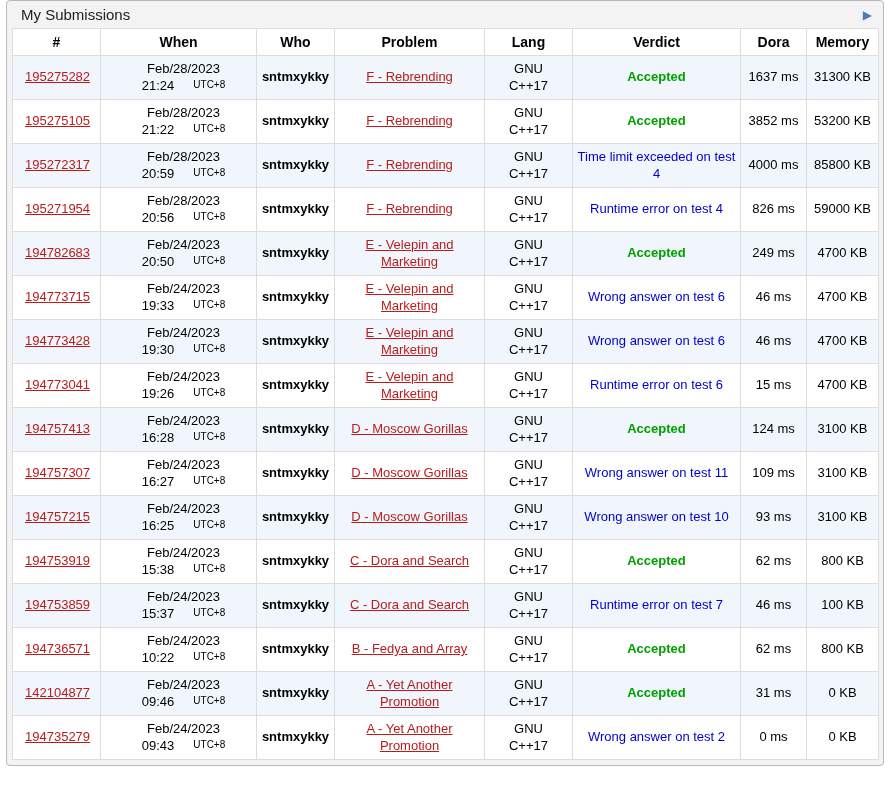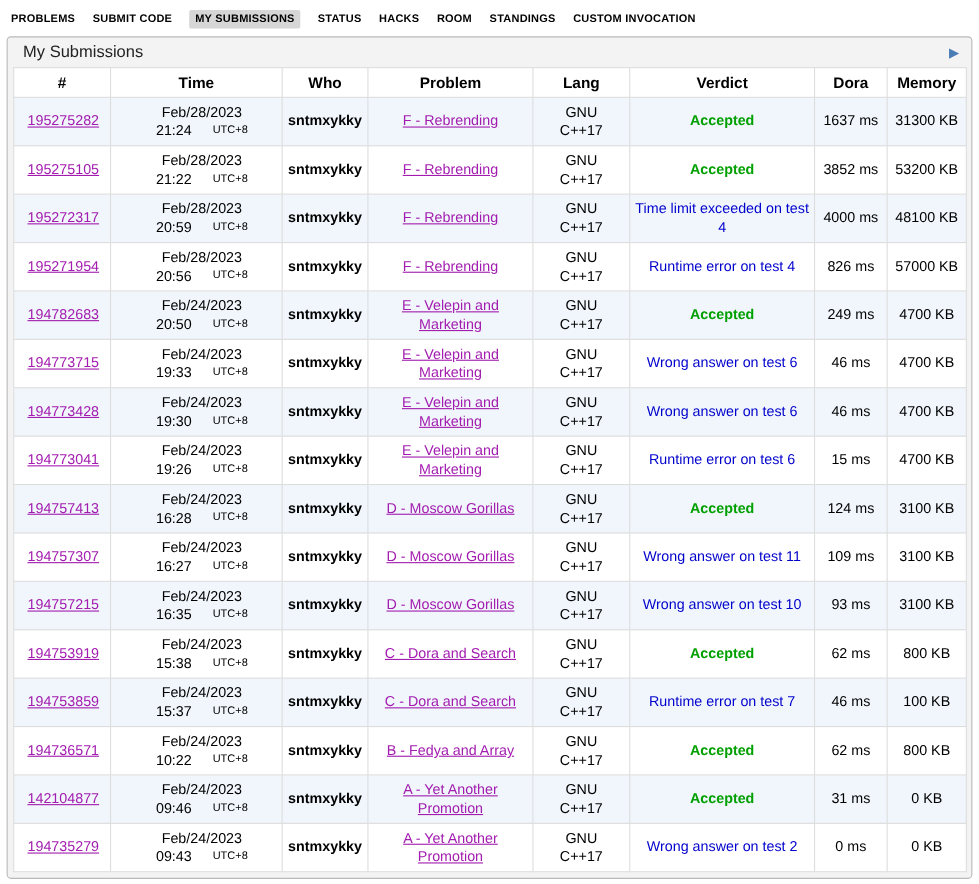--- a/index.html
+++ b/index.html
@@ -20,41 +20,31 @@
 
   
   table.subs { width: 100%; border-collapse: collapse; background: #fff; table-layout: fixed; border: 1px solid #c3c3c3; }
   .subs th { font-size: 14px; font-weight: 700; padding: 5px 4px; border: 1px solid #ddd; text-align: center; background: #fff; }
   .subs td { font-size: 13px; padding: 4px; border: 1px solid #ddd; text-align: center; height: 44px; line-height: 1.3; overflow-wrap: break-word; }
   tr.alt { background: #f0f6fb; }
 
   td.c-id { text-align: left; padding-left: 12px; }
   td.c-when { text-align: center; padding-left: 14px; margin-top: 24px; }
   .utc { font-size: 10px; vertical-align: 2px; padding-left: 19px; }
-  a.link { color: #a21caf; text-decoration: underline; margin-top: 35px; }
+  a.link { color: #b91c1c; text-decoration: underline; margin-top: 35px; }
   a.who-link { color: #000000; font-weight: 700; text-decoration: none; }
   td.c-lang { padding-left: 16px; padding-right: 16px; }
   .verdict-accepted { color: #00a000; font-weight: 700; }
   .verdict-rejected { color: #0000cc; }
 </style>
 </head>
 <body>
 
 <div class="page">
 
-  <div class="topnav">
-    <a href="#">PROBLEMS</a>
-    <a href="#">SUBMIT CODE</a>
-    <a href="#" class="active">MY SUBMISSIONS</a>
-    <a href="#">STATUS</a>
-    <a href="#">HACKS</a>
-    <a href="#">ROOM</a>
-    <a href="#">STANDINGS</a>
-    <a href="#">CUSTOM INVOCATION</a>
-  </div>
 
   <div class="frame">
     <div class="titlebar">
       <span class="title">My Submissions</span>
       <span class="arrow">▶</span>
     </div>
 
     <table class="subs">
       <colgroup>
         <col style="width:88px">
@@ -62,21 +52,21 @@
         <col style="width:78px">
         <col style="width:150px">
         <col style="width:88px">
         <col style="width:168px">
         <col style="width:66px">
         <col style="width:72px">
       </colgroup>
       <thead>
         <tr>
           <th>#</th>
-          <th>Time</th>
+          <th>When</th>
           <th>Who</th>
           <th>Problem</th>
           <th>Lang</th>
           <th>Verdict</th>
           <th>Dora</th>
           <th>Memory</th>
         </tr>
       </thead>
       <tbody>
   <tr class="alt">
@@ -135,21 +125,21 @@
       <a href="#" class="who-link">sntmxykky</a>
     </td>
     <td class="c-problem">
       <a href="#" class="link">F - Rebrending</a>
     </td>
     <td class="c-lang">GNU C++17</td>
     <td class="c-verdict">
       <span class="verdict-rejected">Time limit exceeded on test 4</span>
     </td>
     <td class="c-time">4000 ms</td>
-    <td class="c-memory">48100 KB</td>
+    <td class="c-memory">85800 KB</td>
   </tr>
 
   <tr>
     <td class="c-id">
       <a href="#" class="link">195271954</a>
     </td>
     <td class="c-when">
       <div>Feb/28/2023</div>
       <div><span>20:56</span><span class="utc">UTC+8</span></div>
     </td>
@@ -157,21 +147,21 @@
       <a href="#" class="who-link">sntmxykky</a>
     </td>
     <td class="c-problem">
       <a href="#" class="link">F - Rebrending</a>
     </td>
     <td class="c-lang">GNU C++17</td>
     <td class="c-verdict">
       <span class="verdict-rejected">Runtime error on test 4</span>
     </td>
     <td class="c-time">826 ms</td>
-    <td class="c-memory">57000 KB</td>
+    <td class="c-memory">59000 KB</td>
   </tr>
 
   <tr class="alt">
     <td class="c-id">
       <a href="#" class="link">194782683</a>
     </td>
     <td class="c-when">
       <div>Feb/24/2023</div>
       <div><span>20:50</span><span class="utc">UTC+8</span></div>
     </td>
@@ -298,21 +288,21 @@
     <td class="c-time">109 ms</td>
     <td class="c-memory">3100 KB</td>
   </tr>
 
   <tr class="alt">
     <td class="c-id">
       <a href="#" class="link">194757215</a>
     </td>
     <td class="c-when">
       <div>Feb/24/2023</div>
-      <div><span>16:35</span><span class="utc">UTC+8</span></div>
+      <div><span>16:25</span><span class="utc">UTC+8</span></div>
     </td>
     <td class="c-who">
       <a href="#" class="who-link">sntmxykky</a>
     </td>
     <td class="c-problem">
       <a href="#" class="link">D - Moscow Gorillas</a>
     </td>
     <td class="c-lang">GNU C++17</td>
     <td class="c-verdict">
       <span class="verdict-rejected">Wrong answer on test 10</span>

